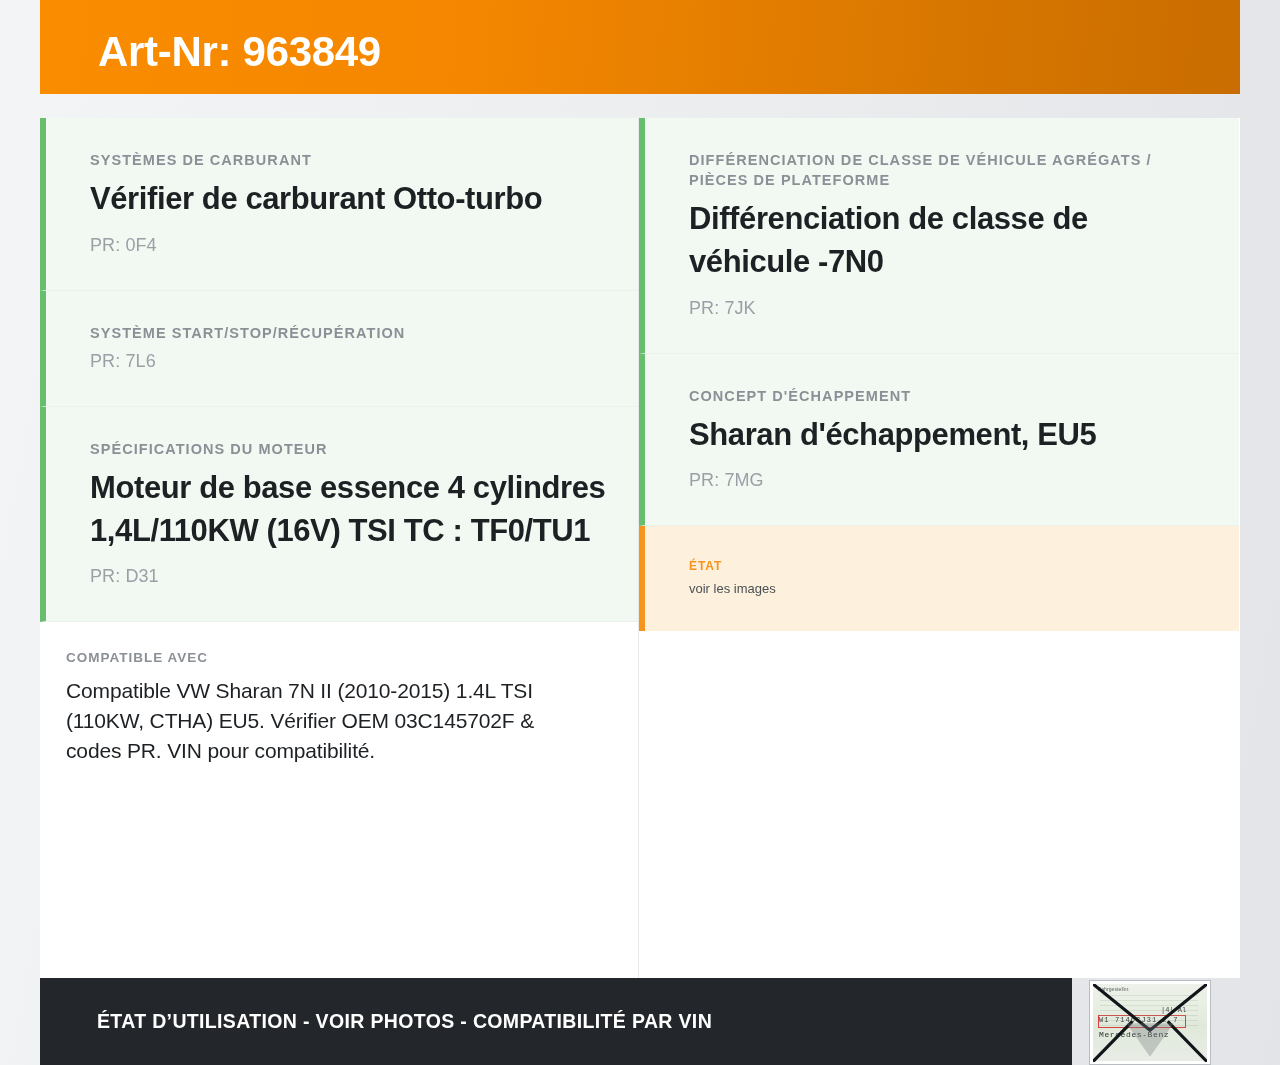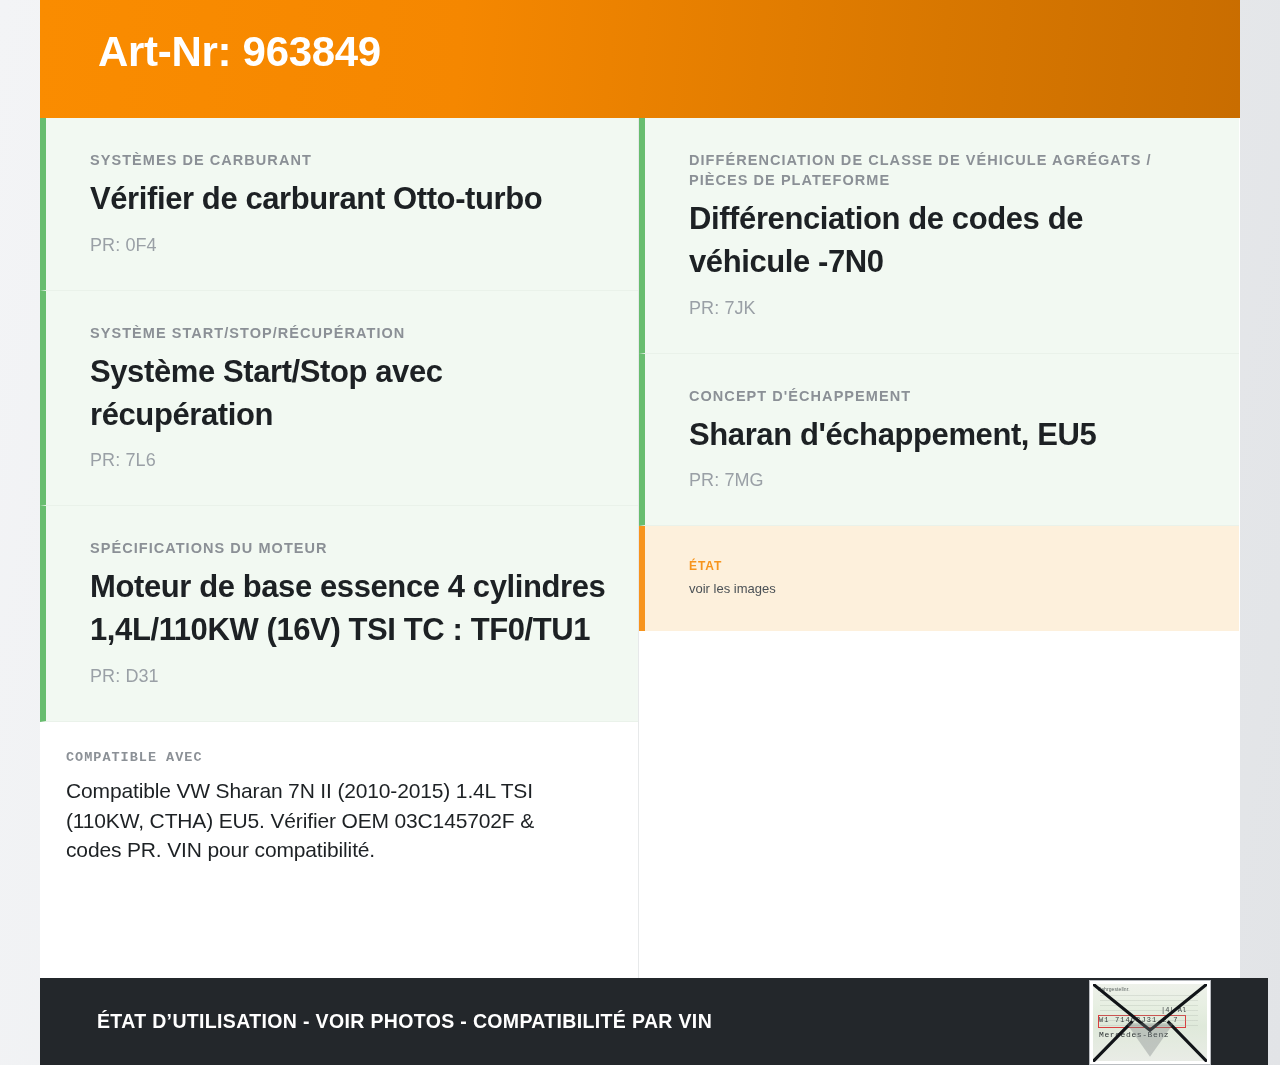--- a/index.html
+++ b/index.html
@@ -19,21 +19,21 @@
     width: 1280px;
     height: 1065px;
   }
 
   
   .header {
     position: absolute;
     left: 40px;
     top: 0;
     width: 1200px;
-    height: 118px;
+    height: 94px;
     background: linear-gradient(95deg, #fa8c00 0%, #f58700 35%, #d87700 75%, #c96d00 100%);
     box-sizing: border-box;
   }
   .header-title {
     position: absolute;
     left: 58px;
     top: 29px;
     font-size: 42px;
     font-weight: bold;
     color: #ffffff;
@@ -127,38 +127,37 @@
     background: #ffffff;
     padding: 28px 44px 30px 26px;
   }
   .compat-kicker {
     font-size: 13.5px;
     font-weight: bold;
     letter-spacing: 1.0px;
     color: #8b9096;
     text-transform: uppercase;
     margin: 0 0 11px 0;
-    font-family: Liberation Mono, monospace;
   }
   .compat-text {
     font-size: 21px;
     font-weight: normal;
     color: #1d2124;
     line-height: 1.42;
     margin: 0;
     max-width: 560px;
     letter-spacing: -0.15px;
   }
 
   
   .footer {
     position: absolute;
     left: 40px;
     top: 978px;
-    width: 1228px;
+    width: 1032px;
     height: 87px;
     background: #23272b;
     box-sizing: border-box;
   }
   .footer-text {
     position: absolute;
     left: 57px;
     top: 32px;
     font-size: 19.5px;
     font-weight: bold;
@@ -268,42 +267,41 @@
     <div class="col col-left">
 
       <div class="card">
         <p class="card-kicker">SYSTÈMES DE CARBURANT</p>
         <p class="card-title narrow">Vérifier de carburant Otto-turbo</p>
         <p class="card-code">PR: 0F4</p>
       </div>
 
       <div class="card">
         <p class="card-kicker">SYSTÈME START/STOP/RÉCUPÉRATION</p>
-        <p class="card-title narrow">Système Start/Stop avec récupération</p>
         <p class="card-code">PR: 7L6</p>
       </div>
 
       <div class="card">
         <p class="card-kicker">SPÉCIFICATIONS DU MOTEUR</p>
         <p class="card-title narrow">Moteur de base essence 4 cylindres 1,4L/110KW (16V) TSI TC : TF0/TU1</p>
         <p class="card-code">PR: D31</p>
       </div>
 
       <div class="compat">
         <p class="compat-kicker">COMPATIBLE AVEC</p>
         <p class="compat-text">Compatible VW Sharan 7N II (2010-2015) 1.4L TSI (110KW, CTHA) EU5. Vérifier OEM 03C145702F &amp; codes PR. VIN pour compatibilité.</p>
       </div>
 
     </div>
 
     <div class="col col-right">
 
       <div class="card">
         <p class="card-kicker">DIFFÉRENCIATION DE CLASSE DE VÉHICULE AGRÉGATS / PIÈCES DE PLATEFORME</p>
-        <p class="card-title narrow">Différenciation de codes de véhicule -7N0</p>
+        <p class="card-title narrow">Différenciation de classe de véhicule -7N0</p>
         <p class="card-code">PR: 7JK</p>
       </div>
 
       <div class="card">
         <p class="card-kicker">CONCEPT D'ÉCHAPPEMENT</p>
         <p class="card-title narrow">Sharan d'échappement, EU5</p>
         <p class="card-code">PR: 7MG</p>
       </div>
 
       <div class="card is-status">

